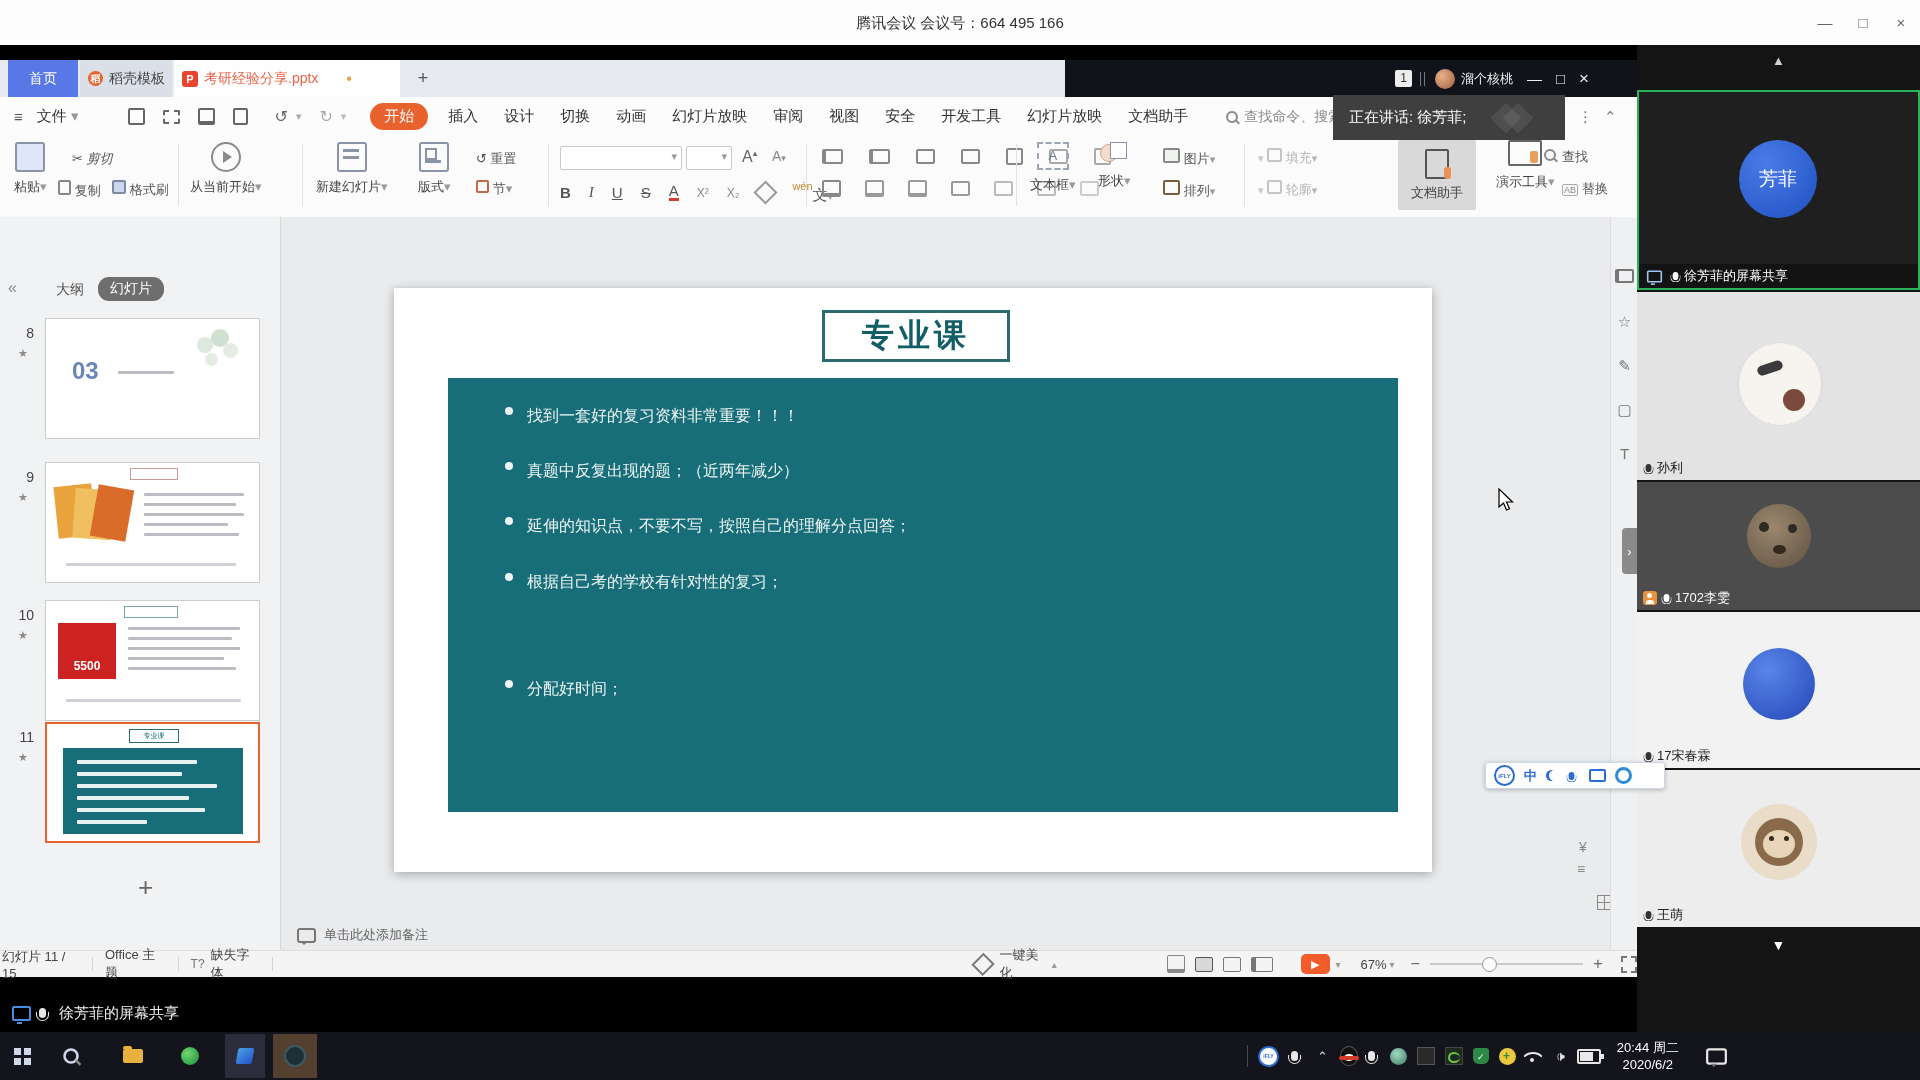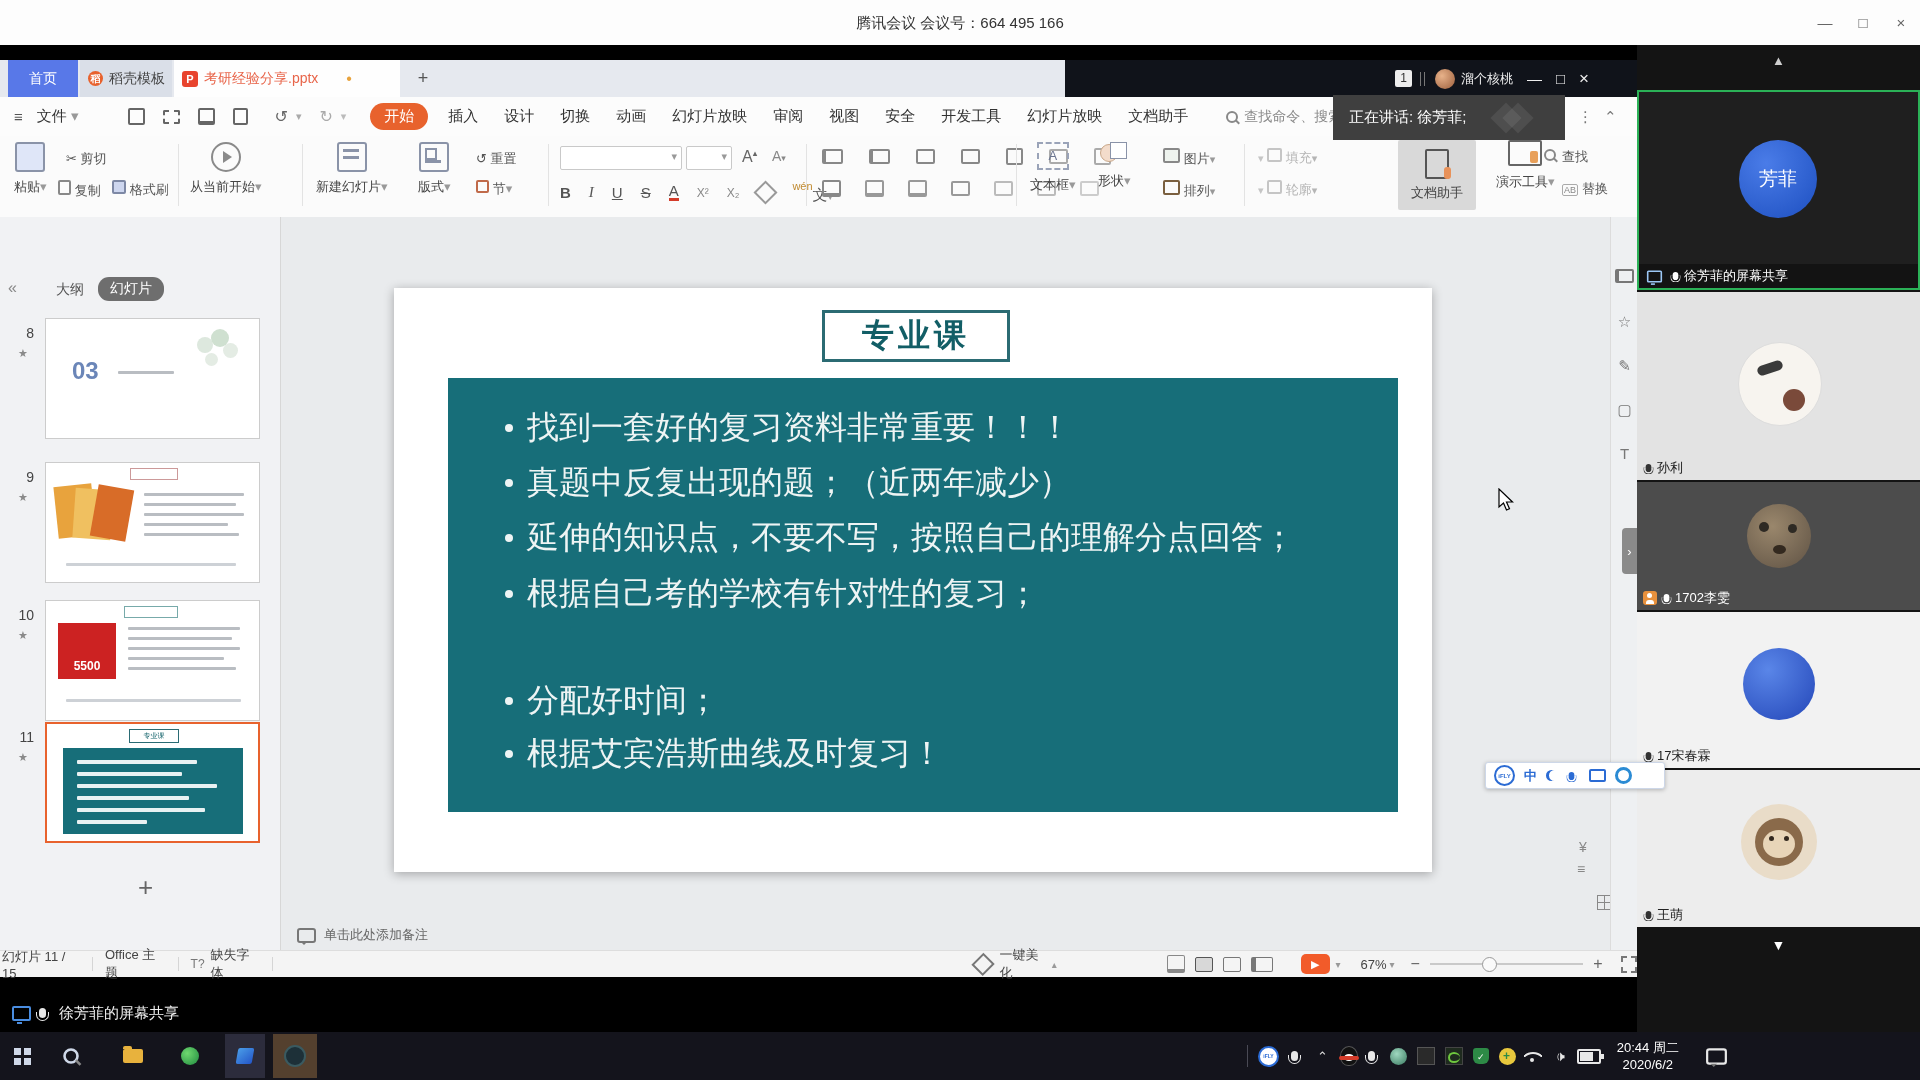--- a/index.html
+++ b/index.html
@@ -50,21 +50,21 @@
   .slidenum{position:absolute;left:12px;width:22px;text-align:right;font-size:14px;color:#444;}
   .starmark{position:absolute;left:18px;font-size:11px;color:#8a8a8a;}
   .bar{position:absolute;background:#b9bdc2;height:3px;border-radius:1px;}
   .wbar{position:absolute;background:rgba(255,255,255,.9);height:4px;border-radius:1px;}
   .mainarea{left:281px;top:217px;width:1329px;height:733px;background:#e9ebed;}
   .slide{position:absolute;left:113px;top:71px;width:1038px;height:584px;background:#fff;box-shadow:0 2px 10px rgba(0,0,0,.3);}
   .slidetitlebox{position:absolute;left:428px;top:22px;width:182px;height:46px;border:3px solid #2b6b73;
                  display:flex;align-items:center;justify-content:center;}
   .slidetitle{font-size:32px;font-weight:bold;color:#125e66;letter-spacing:4px;}
   .tealbox{position:absolute;left:54px;top:90px;width:950px;height:434px;background:#176e79;}
-  .bullet{position:absolute;left:57px;color:#eef4f4;font-size:32px;white-space:nowrap;}
+  .bullet{position:absolute;left:57px;color:#eef4f4;font-size:16px;white-space:nowrap;}
   .bullet .dot{display:inline-block;width:8px;height:8px;border-radius:50%;background:#eef4f4;margin-right:14px;vertical-align:6px;}
   .edgecol{left:1610px;top:217px;width:27px;height:733px;background:#eef0f2;border-left:1px solid #dcdcdc;}
   .edgeic{width:27px;text-align:center;color:#777;font-size:15px;position:absolute;}
   .handle{left:1622px;top:528px;width:15px;height:46px;background:#8a8a8a;border-radius:4px 0 0 4px;
           color:#fff;font-size:13px;display:flex;align-items:center;justify-content:center;}
   .notesrow{left:281px;top:920px;width:1329px;height:30px;background:#e9ebed;display:flex;align-items:center;color:#666;font-size:13px;}
   
   .statusbar{left:0;top:950px;width:1637px;height:26px;background:#f4f4f4;border-top:1px solid #dddddd;
              display:flex;align-items:center;font-size:13px;color:#444;}
   .vline{width:1px;height:14px;background:#d5d5d5;margin:0 12px;}
@@ -177,21 +177,21 @@
     <span style="width:22px;height:22px;background:rgba(255,255,255,.08);transform:rotate(45deg);margin-left:28px;"></span>
     <span style="width:22px;height:22px;background:rgba(255,255,255,.08);transform:rotate(45deg);margin-left:-10px;"></span>
   </div>
 
   <div class="abs ribbon">
 
     <div class="abs" style="left:14px;top:6px;text-align:center;">
       <div class="bigicon" style="margin:0 auto;background:#dfe6f8;border-color:#8a93a8;"></div>
       <div class="rlabel" style="margin-top:6px;"><span>粘贴</span><span style="color:#999">▾</span></div>
     </div>
-    <div class="abs rsmall" style="left:66px;top:14px;"><span>✂</span> <span>剪切</span></div>
+    <div class="abs rsmall" style="left:72px;top:14px;font-style:italic;"><span>✂</span> <span>剪切</span></div>
     <div class="abs rsmall" style="left:58px;top:44px;"><span class="boxic" style="width:9px;height:11px;border-color:#888;"></span> <span>复制</span></div>
     <div class="abs rsmall" style="left:112px;top:44px;">
       <span class="boxic" style="width:10px;height:10px;background:#cdd6ef;border-color:#7d88a5;"></span>
       <span>格式刷</span>
     </div>
     <div class="sep" style="left:178px;"></div>
 
     <div class="abs" style="left:190px;top:6px;text-align:center;">
       <div style="width:26px;height:26px;border:2px solid #8a8a8a;border-radius:50%;margin:0 auto;position:relative;">
         <div style="position:absolute;left:10px;top:7px;border:6px solid transparent;border-left:9px solid #8a8a8a;"></div>
@@ -385,21 +385,20 @@
     <div class="slide">
       <div class="slidetitlebox">
         <span class="slidetitle">专业课</span>
       </div>
       <div class="tealbox">
         <div class="bullet" style="top:28px;"><span class="dot"></span><span>找到一套好的复习资料非常重要！！！</span></div>
         <div class="bullet" style="top:138px;"><span class="dot"></span><span>延伸的知识点，不要不写，按照自己的理解分点回答；</span></div>
         <div class="bullet" style="top:83px;"><span class="dot"></span><span>真题中反复出现的题；（近两年减少）</span></div>
         <div class="bullet" style="top:194px;"><span class="dot"></span><span>根据自己考的学校有针对性的复习；</span></div>
         <div class="bullet" style="top:301px;"><span class="dot"></span><span>分配好时间；</span></div>
-        <div class="bullet" style="top:354px;"><span class="dot"></span><span>根据艾宾浩斯曲线及时复习！</span></div>
       </div>
     </div>
     <span class="abs" style="left:1298px;top:622px;color:#888;font-size:14px;">¥</span>
     <span class="abs" style="left:1296px;top:644px;color:#888;font-size:14px;">≡</span>
     <div class="abs" style="left:1316px;top:678px;width:15px;height:15px;">
       <div style="position:absolute;left:0;top:0;width:6px;height:6px;border:1.5px solid #888;"></div>
       <div style="position:absolute;right:0;top:0;width:6px;height:6px;border:1.5px solid #888;"></div>
       <div style="position:absolute;left:0;bottom:0;width:6px;height:6px;border:1.5px solid #888;"></div>
       <div style="position:absolute;right:0;bottom:0;width:6px;height:6px;border:1.5px solid #888;"></div>
     </div>

